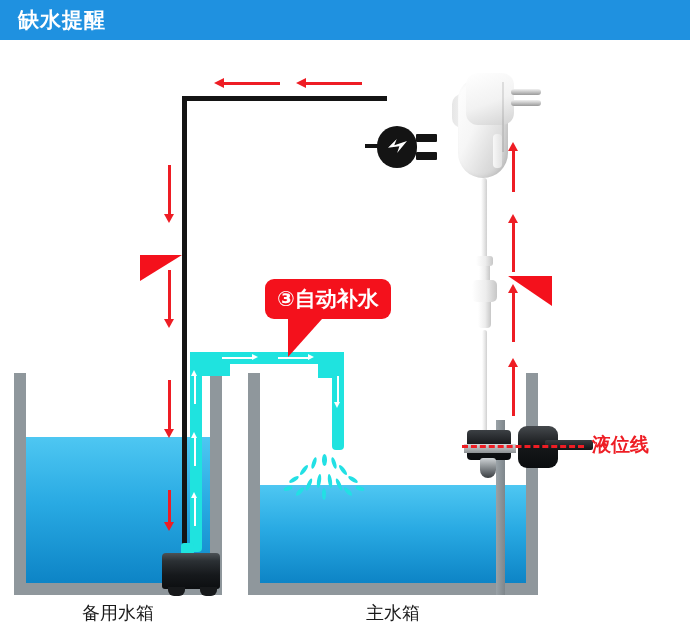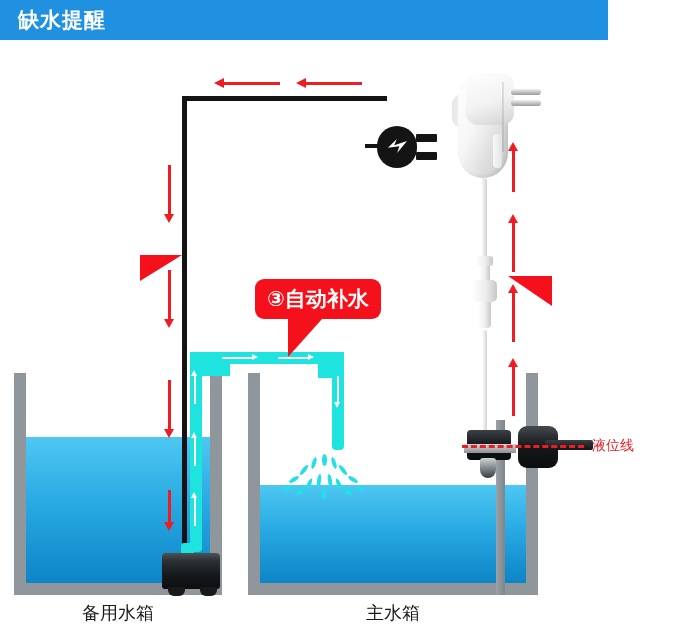--- a/index.html
+++ b/index.html
@@ -1,20 +1,20 @@
 <!DOCTYPE html>
 <html><head>
 <meta charset="utf-8">
 <style>
   html,body{margin:0;padding:0;background:#ffffff;}
   body{width:690px;height:629px;position:relative;overflow:hidden;
        font-family:"Liberation Sans","DejaVu Sans",sans-serif;}
 
   
-  #header-bar{position:absolute;left:0;top:0;width:608px;height:40px;
+  #header-bar{position:absolute;left:0;top:0;width:690px;height:40px;
               background:#1f91e0;}
   #header-title{position:absolute;left:18px;top:8px;color:#ffffff;
                 font-size:21px;font-weight:700;letter-spacing:1px;
                 line-height:24px;}
 
   
   #diagram-stage{position:absolute;left:0;top:40px;width:690px;height:589px;}
 
   
   .tank{position:absolute;}
@@ -57,22 +57,22 @@
                     border-bottom:3.5px solid transparent;border-left:6px solid #fff;}
 
   
   .callout{position:absolute;background:#f4111c;color:#ffffff;
            border-radius:9px;font-size:21px;font-weight:700;
            padding:7px 12px 8px 12px;white-space:nowrap;line-height:25px;}
   .tail{position:absolute;width:0;height:0;}
 
   
   #level-line{position:absolute;border-top:3px dashed #ee1d24;}
-  #level-line-label{position:absolute;color:#ee1d24;font-size:14px;
-                    font-weight:400;line-height:22px;white-space:nowrap;}
+  #level-line-label{position:absolute;color:#ee1d24;font-size:19px;
+                    font-weight:700;line-height:22px;white-space:nowrap;}
 
   
   .tank-caption{position:absolute;color:#1a1a1a;font-size:18px;
                 text-align:center;line-height:22px;white-space:nowrap;}
 
   
   #pump-body{position:absolute;left:162px;top:513px;width:58px;height:36px;
       border-radius:4px 4px 3px 3px;
       background:linear-gradient(to bottom,#4d5256 0%,#2b3034 22%,#16191c 60%,#0c0e10 100%);}
   .pump-foot{position:absolute;top:547px;width:17px;height:9px;background:#17191b;
@@ -294,21 +294,21 @@
   <div id="float-arm"></div>
 
   <div id="level-line" style="left:462px;top:405px;width:122px;"></div>
   <div id="level-line-label" style="left:592px;top:394px;">液位线</div>
 
   <div class="tail" style="left:140px;top:215px;
        border-top:0 solid transparent;
        border-left:42px solid #f4111c;
        border-bottom:26px solid transparent;"></div>
 
-  <div class="callout" style="left:255px;top:239px;">
+  <div class="callout" style="left:265px;top:239px;">
     <span>③自动补水</span>
   </div>
   <div class="tail" style="left:288px;top:279px;
        border-left:0 solid transparent;
        border-right:34px solid transparent;
        border-top:38px solid #f4111c;"></div>
 
   <div class="tail" style="left:508px;top:236px;
        border-right:44px solid #f4111c;
        border-top:0 solid transparent;

